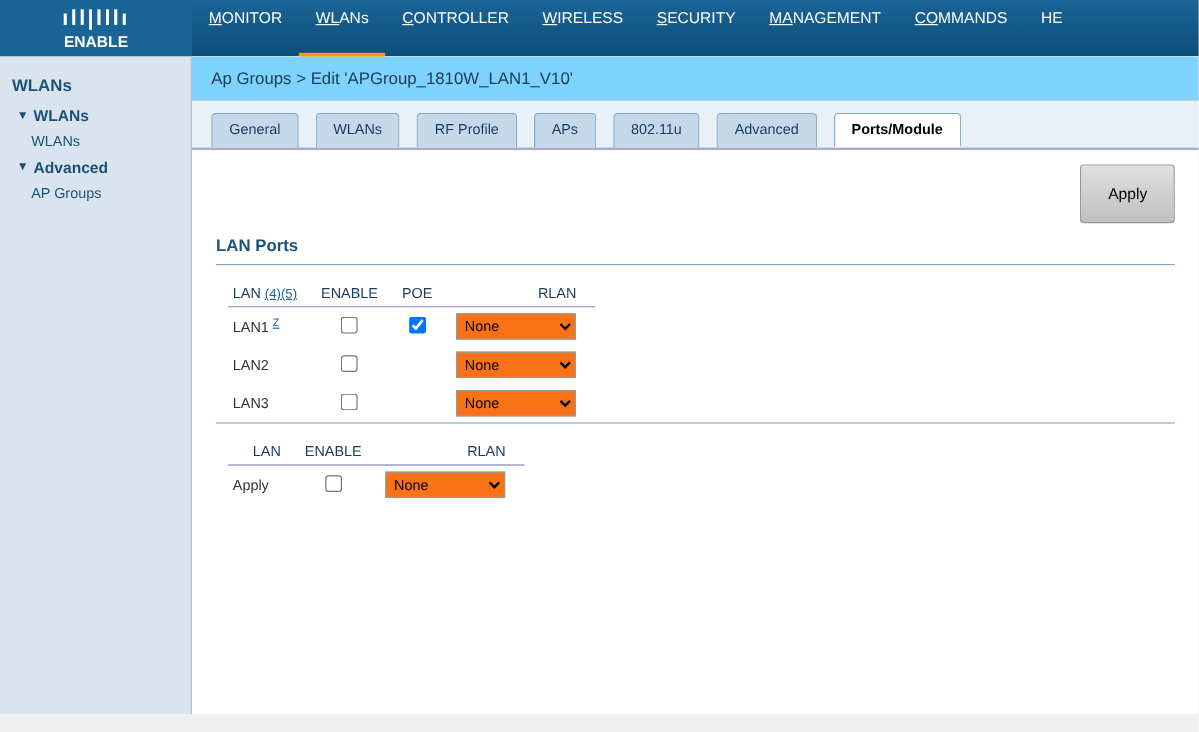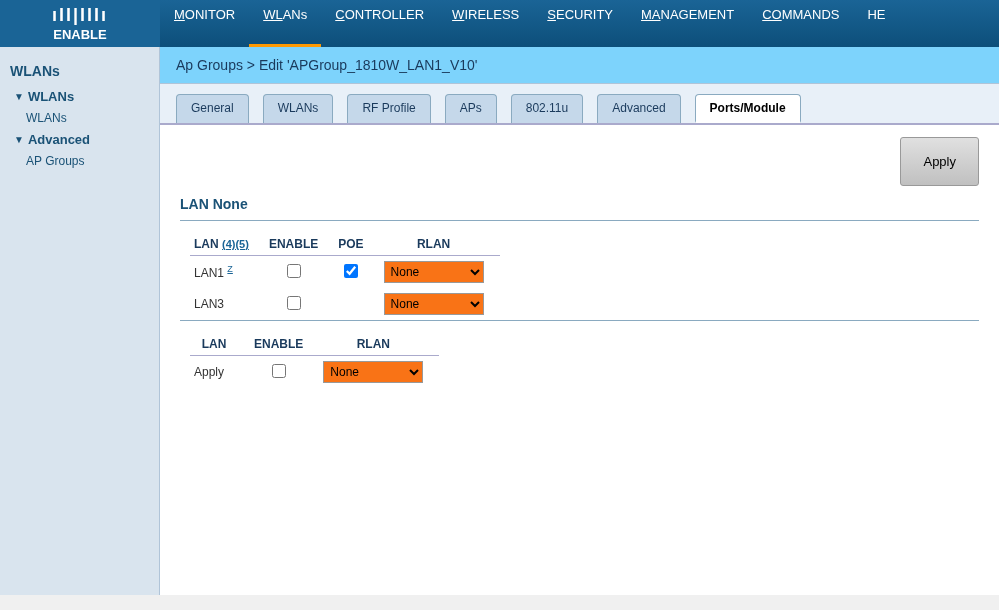--- a/index.html
+++ b/index.html
@@ -168,24 +168,24 @@
       margin-bottom: 12px;
     }
 
     
     .lan-table {
       border-collapse: collapse;
       margin-left: 10px;
     }
     .lan-table th {
       font-size: 12px;
-      font-weight: bold;
+      font-weight: normal;
       color: #1a3a5c;
       padding: 4px 16px 4px 4px;
-      text-align: center;
+      text-align: right;
       border-bottom: 1px solid #aac;
     }
     .lan-table td {
       padding: 5px 16px 5px 4px;
       font-size: 12px;
       color: #333;
       vertical-align: middle;
     }
     .col-lan { min-width: 60px; }
     .col-enable { min-width: 60px; text-align: center; }
@@ -274,21 +274,21 @@
       <div class="tab">Advanced</div>
       <div class="tab active">Ports/Module</div>
     </div>
 
     <div id="body-content">
 
       <div id="apply-area">
         <button class="apply-btn">Apply</button>
       </div>
 
-      <div class="section-heading">LAN None</div>
+      <div class="section-heading">LAN Ports</div>
       <hr class="section-divider">
 
       <table class="lan-table">
         <thead>
           <tr>
             <th class="col-lan">
               LAN <span class="link-blue">(4)(5)</span>
             </th>
             <th class="col-enable">ENABLE</th>
             <th class="col-poe">POE</th>
@@ -304,54 +304,66 @@
             <td class="col-poe">
               <input type="checkbox" checked="" style="">
             </td>
             <td class="col-rlan">
               <select class="rlan-select">
                 <option>None</option>
               </select>
             </td>
           </tr>
           <tr>
-            <td class="col-lan">LAN3</td>
+            <td class="col-lan">LAN2</td>
             <td class="col-enable">
               <input type="checkbox" style="">
             </td>
             <td class="col-poe"></td>
             <td class="col-rlan">
               <select class="rlan-select">
                 <option>None</option>
               </select>
             </td>
           </tr>
-        </tbody>
-      </table>
-
-      <hr class="section-divider">
-
-      <table class="lan-table">
-        <thead>
-          <tr>
-            <th class="col-lan">LAN</th>
-            <th class="col-enable">ENABLE</th>
-            <th class="col-rlan">RLAN</th>
-          </tr>
-        </thead>
-        <tbody>
-          <tr>
-            <td class="col-lan">Apply</td>
+          <tr>
+            <td class="col-lan">LAN3</td>
             <td class="col-enable">
               <input type="checkbox" style="">
             </td>
+            <td class="col-poe"></td>
             <td class="col-rlan">
               <select class="rlan-select">
                 <option>None</option>
               </select>
             </td>
           </tr>
         </tbody>
       </table>
 
+      <hr class="section-divider">
+
+      <table class="lan-table">
+        <thead>
+          <tr>
+            <th class="col-lan">LAN</th>
+            <th class="col-enable">ENABLE</th>
+            <th class="col-rlan">RLAN</th>
+          </tr>
+        </thead>
+        <tbody>
+          <tr>
+            <td class="col-lan">Apply</td>
+            <td class="col-enable">
+              <input type="checkbox" style="">
+            </td>
+            <td class="col-rlan">
+              <select class="rlan-select">
+                <option>None</option>
+              </select>
+            </td>
+          </tr>
+        </tbody>
+      </table>
+
     </div>
   </div>
 </div>
 
 </body></html>

